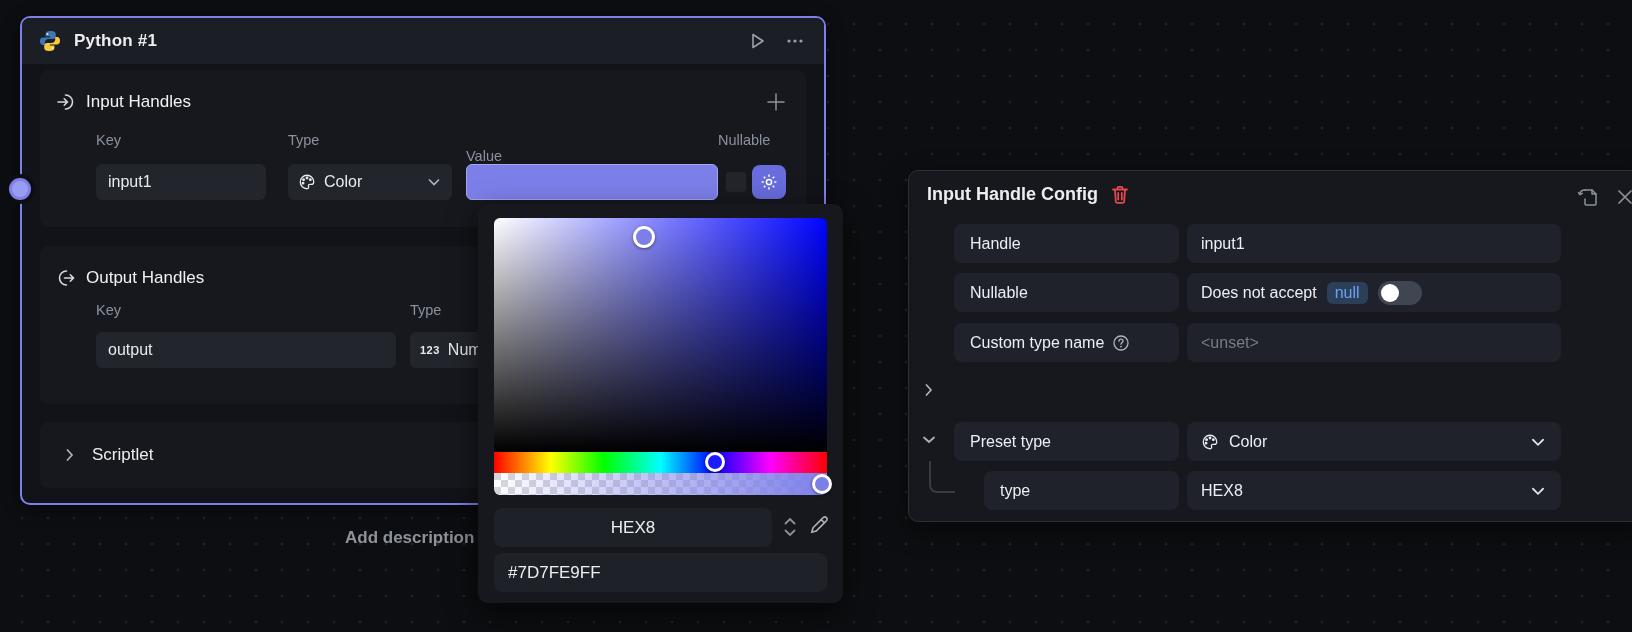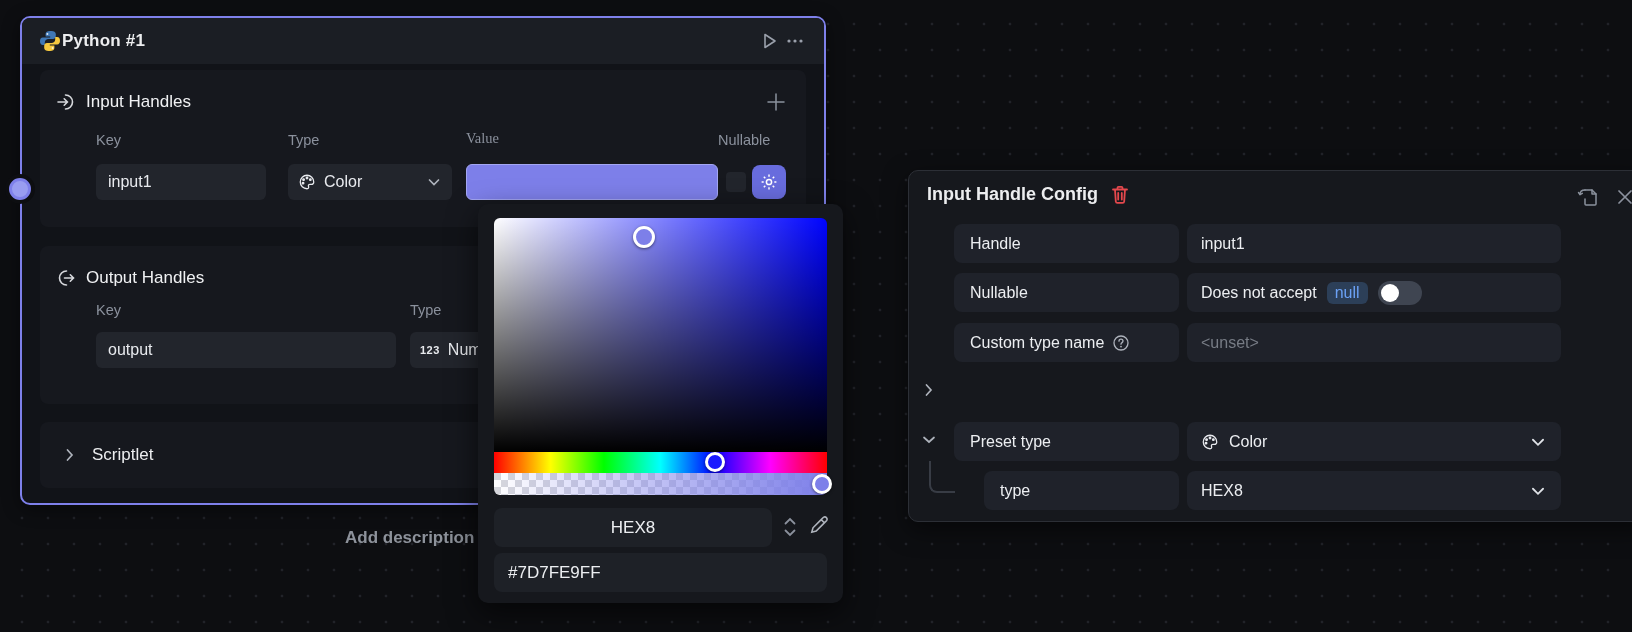--- a/index.html
+++ b/index.html
@@ -20,21 +20,21 @@
 
   
   .node {
     position:absolute; left:20px; top:16px; width:806px; height:489px;
     background:#111318; border:2px solid #7e80ea; border-radius:10px;
     box-shadow:0 4px 18px rgba(0,0,0,.45);
   }
   .node-header {
     position:absolute; left:0; top:0; width:802px; height:46px;
     background:#1b1e24; border-radius:8px 8px 0 0;
-    display:flex; align-items:center; padding:0 16px;
+    display:flex; align-items:center; gap:12px; padding:0 16px;
   }
   .node-title { font-size:17px; font-weight:bold; letter-spacing:.2px; }
   .header-spacer { flex:1; }
   .icon-btn { color:#9aa0ab; display:flex; align-items:center; justify-content:center; width:26px; height:26px; cursor:pointer; }
   .edge-handle {
     position:absolute; left:-13px; top:160px; width:22px; height:22px;
     border-radius:50%; background:#999df1; border:3px solid #7e80ea;
     box-shadow:0 0 0 4px #0d0e11;
   }
   .section {
@@ -196,21 +196,21 @@
         </span>
         <span>Input Handles</span>
       </div>
       <span class="plus-btn">
         <svg width="24" height="24" viewBox="0 0 24 24" fill="none" stroke="currentColor" stroke-width="1.5" stroke-linecap="round">
             <path d="M12 4v16M4 12h16"></path>
           </svg>
       </span>
       <span class="col-label" style="left:56px; top:62px;">Key</span>
       <span class="col-label" style="left:248px; top:62px;">Type</span>
-      <span class="col-label" style="left:426px; top:60px;font-family:Liberation Serif, serif;">Value</span>
+      <span class="col-label" style="left:426px; top:78px;">Value</span>
       <span class="col-label" style="left:678px; top:62px;">Nullable</span>
 
       <input class="field" style="left: 56px; top: 94px; width: 170px;" value="input1">
       <div class="dropdown" style="left:248px; top:94px; width:164px;">
         <span>
           <svg width="18" height="18" viewBox="0 0 20 20" fill="none" stroke="#e8eaee" stroke-width="1.4">
               <path d="M10 2.5a7.5 7.5 0 1 0 0 15c1.3 0 1.9-.8 1.9-1.7 0-.6-.4-1-.4-1.6 0-.9.7-1.5 1.7-1.5h1.7a2.5 2.5 0 0 0 2.6-2.6A7.6 7.6 0 0 0 10 2.5z"></path>
               <circle cx="6.2" cy="7.4" r=".9" fill="#e8eaee"></circle>
               <circle cx="10" cy="5.6" r=".9" fill="#e8eaee"></circle>
               <circle cx="13.7" cy="7.4" r=".9" fill="#e8eaee"></circle>

